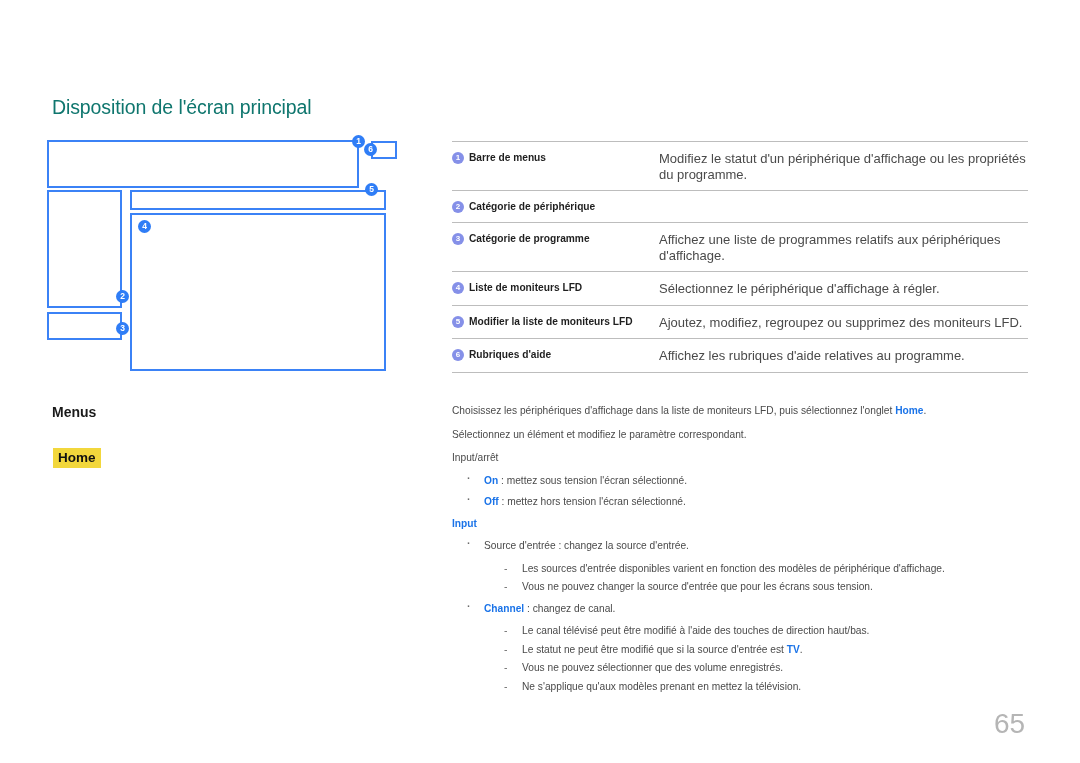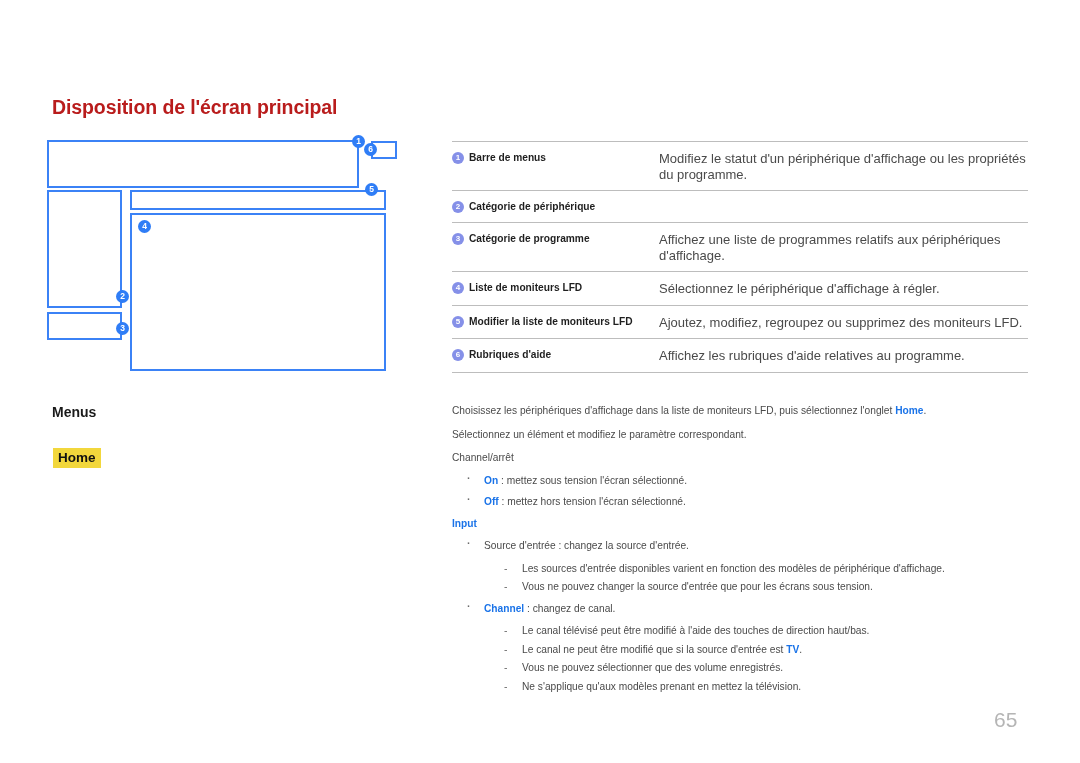--- a/index.html
+++ b/index.html
@@ -13,22 +13,22 @@
     font-family: "Liberation Sans", sans-serif;
     color: #3f3f3f;
     overflow: hidden;
   }
 
   
   .page-title {
     position: absolute;
     left: 52px; top: 96px;
     font-size: 19.5px;
-    font-weight: bold;
-    color: #b91c1c;
+    font-weight: normal;
+    color: #0f766e;
     letter-spacing: -0.1px;
     white-space: nowrap;
   }
 
   
   .diagram {
     position: absolute;
     left: 47px; top: 140px;
     width: 350px; height: 232px;
   }
@@ -157,21 +157,21 @@
     position: absolute;
     left: 2px; top: 0;
     font-size: 10.5px;
     color: #6a6a6a;
   }
 
   
   .page-number {
     position: absolute;
     left: 994px; top: 708px;
-    font-size: 21px;
+    font-size: 28px;
     color: #b5b5b5;
     font-weight: normal;
   }
 </style>
 </head>
 <body>
 
 <div class="page-title">Disposition de l'écran principal</div>
 
 <div class="diagram">
@@ -250,21 +250,21 @@
 
 <div class="body-copy">
 
 
   <div class="para">
     <span>Choisissez les périphériques d'affichage dans la liste de moniteurs LFD, puis sélectionnez l'onglet </span><span class="blue">Home</span><span>.</span>
   </div>
 
   <div class="para">Sélectionnez un élément et modifiez le paramètre correspondant.</div>
 
-  <div class="para tight">Channel/arrêt</div>
+  <div class="para tight">Input/arrêt</div>
 
   <ul class="lvl1">
     <li>
       <span class="blue">On</span><span> : mettez sous tension l'écran sélectionné.</span>
     </li>
     <li>
       <span class="blue">Off</span><span> : mettez hors tension l'écran sélectionné.</span>
     </li>
   </ul>
 
@@ -276,21 +276,21 @@
       <ul class="lvl2">
         <li>Les sources d'entrée disponibles varient en fonction des modèles de périphérique d'affichage.</li>
         <li>Vous ne pouvez changer la source d'entrée que pour les écrans sous tension.</li>
       </ul>
     </li>
     <li>
       <span class="blue">Channel</span><span> : changez de canal.</span>
       <ul class="lvl2">
         <li>Le canal télévisé peut être modifié à l'aide des touches de direction haut/bas.</li>
         <li>
-          <span>Le canal ne peut être modifié que si la source d'entrée est </span><span class="blue">TV</span><span>.</span>
+          <span>Le statut ne peut être modifié que si la source d'entrée est </span><span class="blue">TV</span><span>.</span>
         </li>
         <li>Vous ne pouvez sélectionner que des volume enregistrés.</li>
         <li>Ne s'applique qu'aux modèles prenant en mettez la télévision.</li>
       </ul>
     </li>
   </ul>
 </div>
 
 <div class="page-number">65</div>
 

